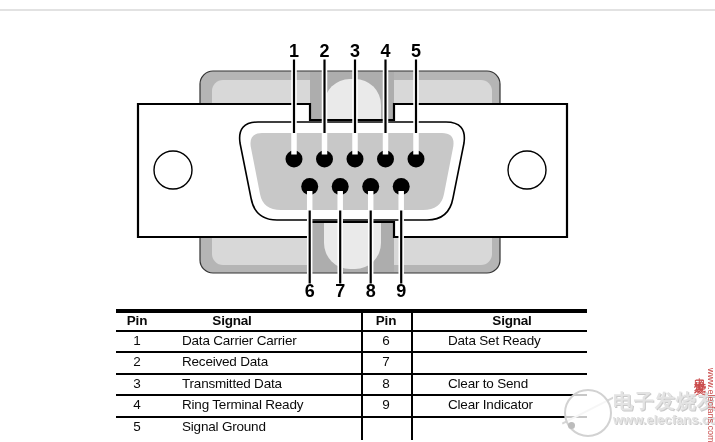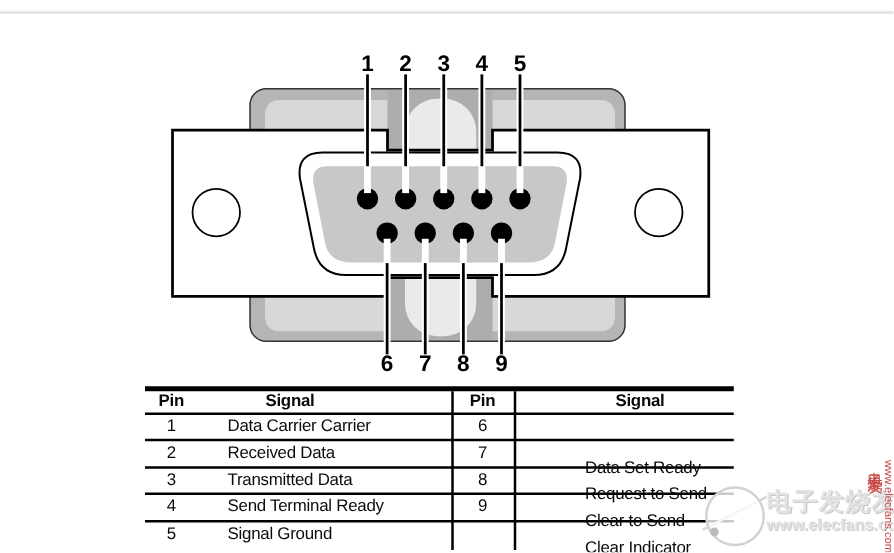--- a/index.html
+++ b/index.html
@@ -17,21 +17,21 @@
   .t-top{position:absolute;left:0;top:0;width:471px;height:4px;background:#000;}
   .hline{position:absolute;left:0;width:471px;height:2px;background:#000;}
   .h-header{top:21px;} .h-r1{top:42px;} .h-r2{top:63.5px;} .h-r3{top:85px;} .h-r4{top:106.5px;}
   .vline{position:absolute;top:4px;width:2px;height:127px;background:#000;}
   .v-1{left:245px;} .v-2{left:295px;}
   .cell{position:absolute;height:18px;line-height:18px;white-space:nowrap;}
   .c-center{text-align:center;}
   .hdr{font-weight:bold;}
   .y-h{top:3px;} .y-1{top:23px;} .y-2{top:44px;} .y-3{top:65.5px;} .y-4{top:87px;} .y-5{top:108.5px;}
   .x-pinL{left:6px;width:30px;} .x-sigL-h{left:56px;width:120px;} .x-sigL{left:66px;}
-  .x-pinR{left:255px;width:30px;} .x-sigR-h{left:321px;width:150px;} .x-sigR{left:352px;margin-top:33px;}
+  .x-pinR{left:255px;width:30px;} .x-sigR-h{left:321px;width:150px;} .x-sigR{left:332px;}
 
   
   .wm-emboss{position:absolute;left:558px;top:384px;width:160px;height:58px;color:#e3e3e3;}
   .wm-circle{position:absolute;left:6px;top:5px;width:44px;height:44px;border:2px solid #d2d2d2;
     border-radius:50%;background:rgba(255,255,255,0.78);}
   .wm-diag{position:absolute;left:1px;top:25px;width:60px;height:2px;background:#d6d6d6;transform:rotate(-27deg);}
   .wm-dot{position:absolute;left:10px;top:38px;width:7px;height:7px;background:#bcbcbc;border-radius:50%;}
   .wm-brand{position:absolute;left:55px;top:4px;font-size:20px;font-weight:bold;letter-spacing:1px;
     text-shadow:1px 1px 0 #c9c9c9,-1px -1px 0 #ffffff;}
   .wm-url{position:absolute;left:55px;top:28px;font-size:13px;font-weight:bold;
@@ -127,28 +127,27 @@
     <div class="cell hdr c-center y-h x-pinR">Pin</div>
     <div class="cell hdr c-center y-h x-sigR-h">Signal</div>
 
     <div class="cell c-center y-1 x-pinL">1</div>
     <div class="cell y-1 x-sigL">Data Carrier Carrier</div>
     <div class="cell c-center y-2 x-pinL">2</div>
     <div class="cell y-2 x-sigL">Received Data</div>
     <div class="cell c-center y-3 x-pinL">3</div>
     <div class="cell y-3 x-sigL">Transmitted Data</div>
     <div class="cell c-center y-4 x-pinL">4</div>
-    <div class="cell y-4 x-sigL">Send Terminal Ready</div>
+    <div class="cell y-4 x-sigL">Ring Terminal Ready</div>
     <div class="cell c-center y-5 x-pinL">5</div>
     <div class="cell y-5 x-sigL">Signal Ground</div>
 
     <div class="cell c-center y-1 x-pinR">6</div>
     <div class="cell y-1 x-sigR">Data Set Ready</div>
     <div class="cell c-center y-2 x-pinR">7</div>
-    <div class="cell y-2 x-sigR">Request to Send</div>
     <div class="cell c-center y-3 x-pinR">8</div>
     <div class="cell y-3 x-sigR">Clear to Send</div>
     <div class="cell c-center y-4 x-pinR">9</div>
     <div class="cell y-4 x-sigR">Clear Indicator</div>
   </div>
 
   <div class="wm-emboss">
     <div class="wm-diag"></div>
     <div class="wm-circle"></div>
     <div class="wm-dot"></div>

